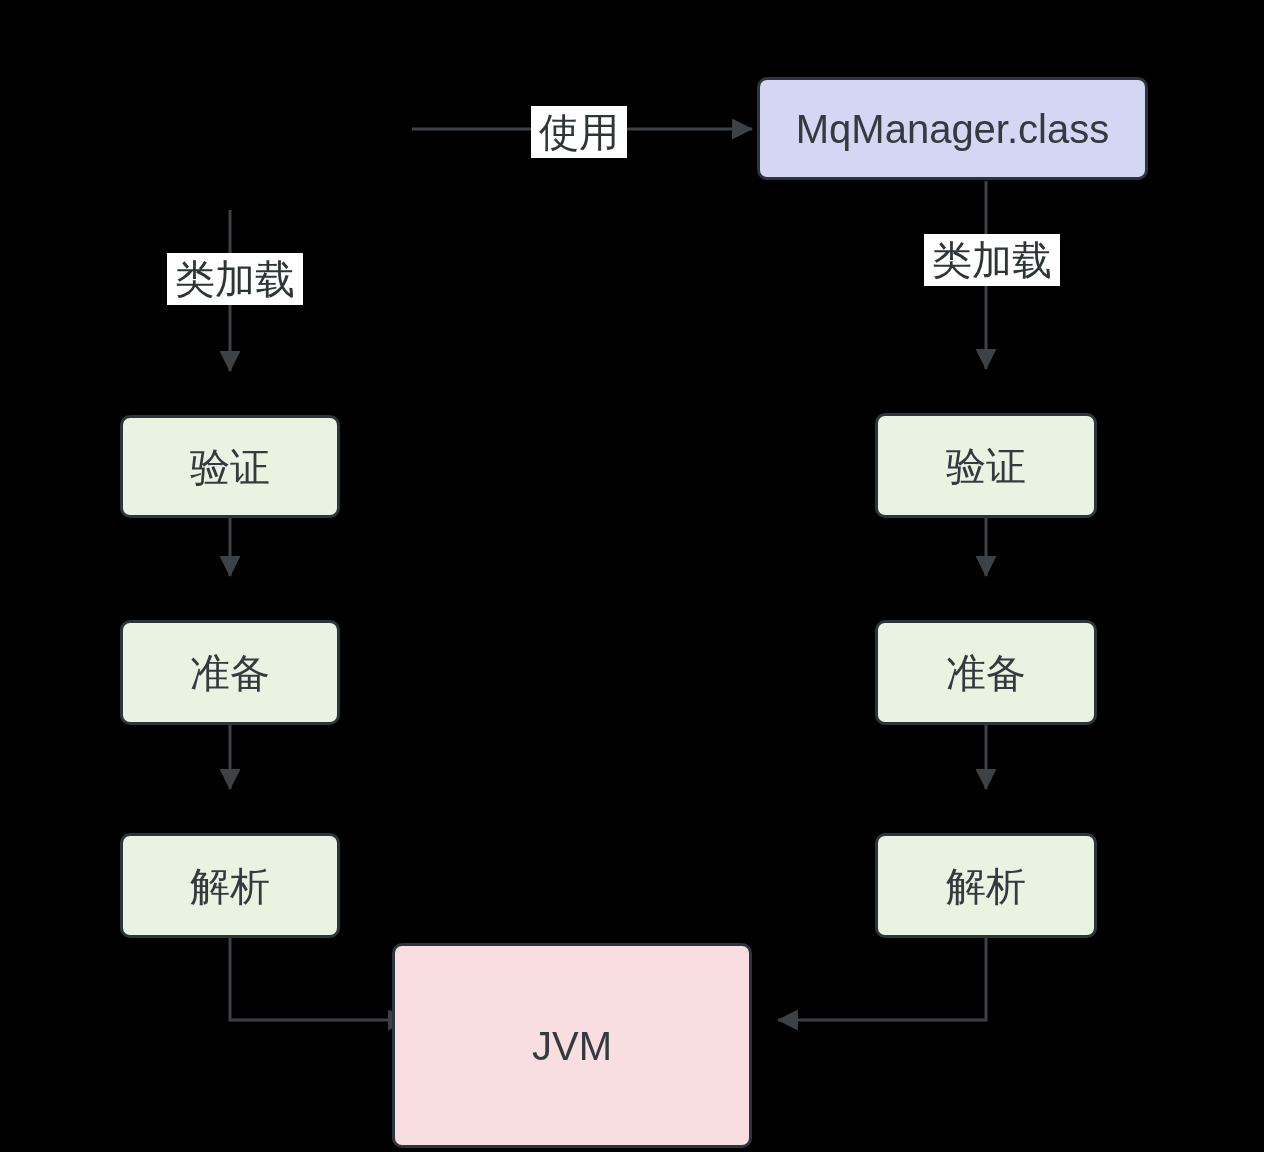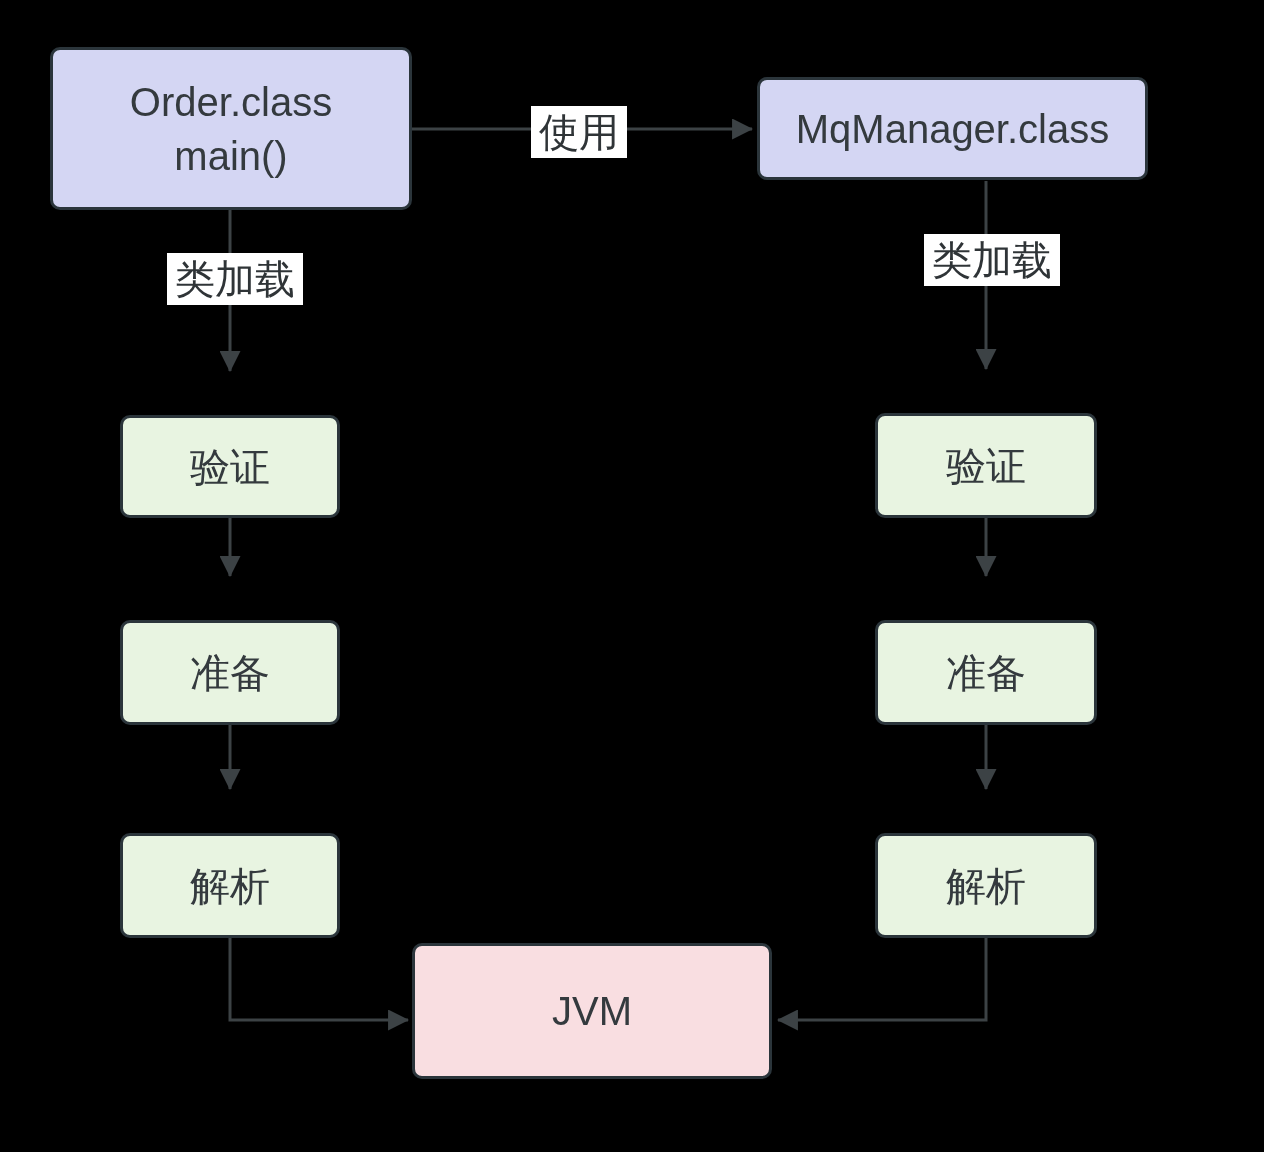--- a/index.html
+++ b/index.html
@@ -39,21 +39,21 @@
   .pink{background:#f9dee1;}
 
   .node-order  {left:50px;  top:47px;  width:362px; height:163px;}
   .node-mq     {left:757px; top:77px;  width:391px; height:103px;}
   .node-verify-l {left:120px; top:375px; width:220px; height:103px;}
   .node-prepare-l{left:120px; top:580px; width:220px; height:105px;}
   .node-resolve-l{left:120px; top:793px; width:220px; height:105px;}
   .node-verify-r {left:875px; top:373px; width:222px; height:105px;}
   .node-prepare-r{left:875px; top:580px; width:222px; height:105px;}
   .node-resolve-r{left:875px; top:793px; width:222px; height:105px;}
-  .node-jvm    {left:412px; top:943px; width:360px; height:136px;}
+  .node-jvm    {left:392px; top:943px; width:360px; height:205px;}
 
   .edge-label{
     position:absolute;
     background:#ffffff;
     color:#2f3437;
     font-size:40px;
     line-height:1.2;
     padding:2px 8px;
     white-space:nowrap;
   }
@@ -78,24 +78,20 @@
       <path d="M986,181 L986,369" marker-end="url(#arrow)"></path>
       <path d="M230,478 L230,576" marker-end="url(#arrow)"></path>
       <path d="M230,685 L230,789" marker-end="url(#arrow)"></path>
       <path d="M986,478 L986,576" marker-end="url(#arrow)"></path>
       <path d="M986,685 L986,789" marker-end="url(#arrow)"></path>
       <path d="M230,898 L230,1020 L408,1020" marker-end="url(#arrow)"></path>
       <path d="M986,898 L986,1020 L778,1020" marker-end="url(#arrow)"></path>
     </g>
   </svg>
 
-  <div class="node purple node-order">
-    <span>Order.class</span>
-    <span>main()</span>
-  </div>
 
   <div class="node purple node-mq">
     <span>MqManager.class</span>
   </div>
 
   <div class="node green node-verify-l">
     <span>验证</span>
   </div>
 
   <div class="node green node-prepare-l">

